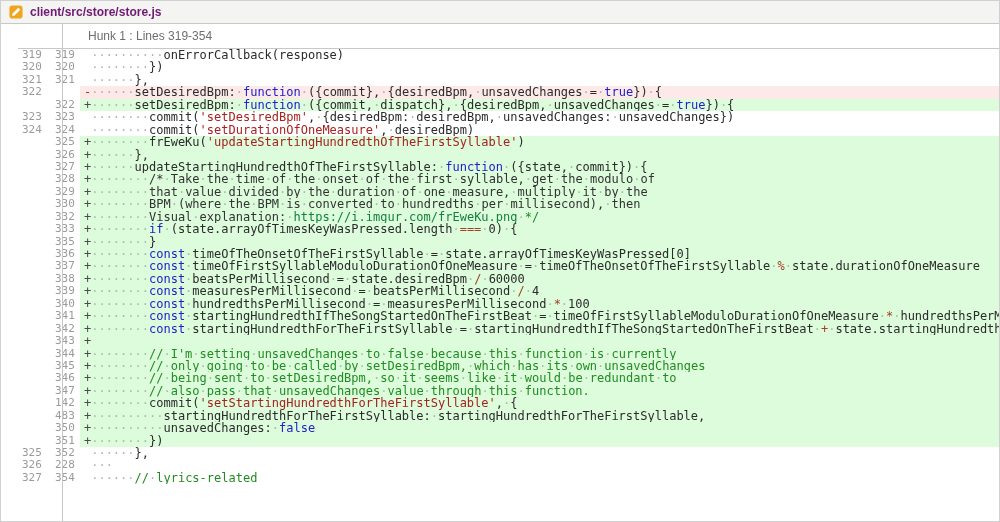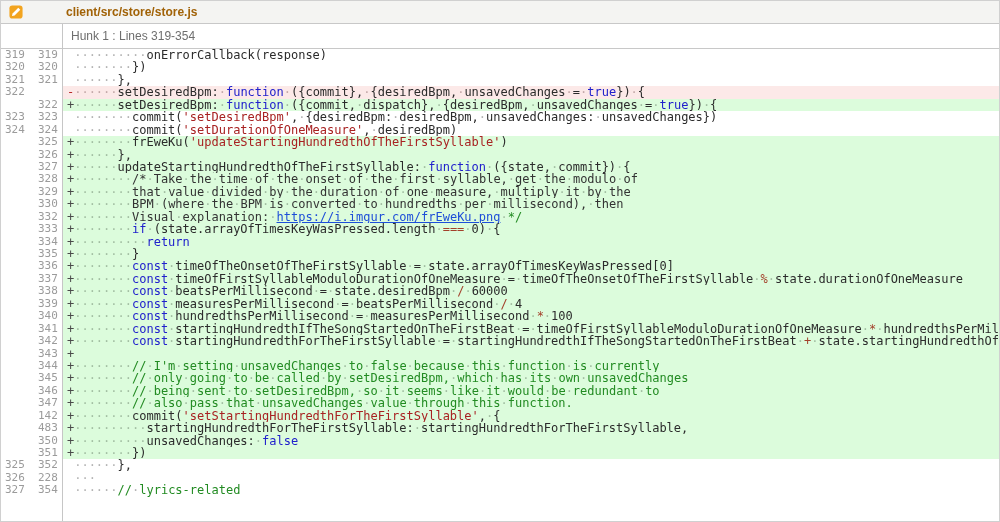--- a/index.html
+++ b/index.html
@@ -8,22 +8,22 @@
     width:1000px; height:522px; background:#fff;
     border:1px solid #d0d0d0; overflow:hidden;
   }
   .file-header {
     height:23px; background:#f4f4f2; border-bottom:1px solid #c8c8c8;
     display:flex; align-items:center; padding-left:8px;
   }
   .file-icon {
     width:14px; height:14px; margin-right:7px; flex:0 0 auto; display:block;
   }
-  .file-path { font-size:12px; font-weight:bold; color:#a16207;margin-left:36px; }
-  .diff-body { position:relative; height:499px; background:#fff; }
+  .file-path { font-size:12px; font-weight:bold; color:#701a75; }
+  .diff-body { position:relative; height:499px; background:#fff;padding-left:17px; }
   .diff-body::after {
     content:""; position:absolute; left:61px; top:0; bottom:0;
     width:1px; background:#c6c6c6;
   }
   .hunk-header {
     height:25px; border-bottom:1px solid #c8c8c8;
     display:flex; align-items:center; padding-left:70px;
     font-size:12px; color:#6e6e6e; background:#fff;
   }
   .rows { }
@@ -45,21 +45,21 @@
   .marker.add { color:#4a4a4a; }
   .ws { color:#b4b4b4; }
   .row.add .ws { color:#a3bfa3; }
   .row.del .ws { color:#c4a9a9; }
   .tok.pl  { color:#2b2b2b;text-align:center; }
   .tok.kw  { color:#2020cc; }
   .tok.str { color:#a82222; }
   .tok.cm  { color:#228b22; }
   .tok.cmb { color:#333333; }
   .tok.op  { color:#a3402a; }
-  .tok.url { color:#1d4ed8; text-decoration:underline; }
+  .tok.url { color:#15803d; }
 </style>
 </head>
 <body>
 
 <div class="wrap">
   <div class="file-header">
     <svg class="file-icon" viewBox="0 0 16 16">
       <rect x="0.5" y="0.5" width="15" height="15" rx="3.2" fill="#f2a41f"></rect>
       <path d="M10.6 3.1 L12.9 5.4 L6.4 11.9 L3.4 12.6 L4.1 9.6 Z" fill="#ffffff"></path>
     </svg>
@@ -78,21 +78,20 @@
         <div class="row context"><span class="gut old">323</span><span class="gut new">323</span><div class="code"><span class="marker context">&nbsp;</span><span class="ws">········</span><span class="tok pl">commit(</span><span class="tok str">'setDesiredBpm'</span><span class="tok pl">,<span class="ws">·</span>{desiredBpm:<span class="ws">·</span>desiredBpm,<span class="ws">·</span>unsavedChanges:<span class="ws">·</span>unsavedChanges})</span></div></div>
         <div class="row context"><span class="gut old">324</span><span class="gut new">324</span><div class="code"><span class="marker context">&nbsp;</span><span class="ws">········</span><span class="tok pl">commit(</span><span class="tok str">'setDurationOfOneMeasure'</span><span class="tok pl">,<span class="ws">·</span>desiredBpm)</span></div></div>
         <div class="row add"><span class="gut old"></span><span class="gut new">325</span><div class="code"><span class="marker add">+</span><span class="ws">········</span><span class="tok pl">frEweKu(</span><span class="tok str">'updateStartingHundredthOfTheFirstSyllable'</span><span class="tok pl">)</span></div></div>
         <div class="row add"><span class="gut old"></span><span class="gut new">326</span><div class="code"><span class="marker add">+</span><span class="ws">······</span><span class="tok pl">},</span></div></div>
         <div class="row add"><span class="gut old"></span><span class="gut new">327</span><div class="code"><span class="marker add">+</span><span class="ws">······</span><span class="tok pl">updateStartingHundredthOfTheFirstSyllable:<span class="ws">·</span></span><span class="tok kw">function</span><span class="tok pl"><span class="ws">·</span>({state,<span class="ws">·</span>commit})<span class="ws">·</span>{</span></div></div>
         <div class="row add"><span class="gut old"></span><span class="gut new">328</span><div class="code"><span class="marker add">+</span><span class="ws">········</span><span class="tok cmb">/*<span class="ws">·</span>Take<span class="ws">·</span>the<span class="ws">·</span>time<span class="ws">·</span>of<span class="ws">·</span>the<span class="ws">·</span>onset<span class="ws">·</span>of<span class="ws">·</span>the<span class="ws">·</span>first<span class="ws">·</span>syllable,<span class="ws">·</span>get<span class="ws">·</span>the<span class="ws">·</span>modulo<span class="ws">·</span>of</span></div></div>
         <div class="row add"><span class="gut old"></span><span class="gut new">329</span><div class="code"><span class="marker add">+</span><span class="ws">········</span><span class="tok cmb">that<span class="ws">·</span>value<span class="ws">·</span>divided<span class="ws">·</span>by<span class="ws">·</span>the<span class="ws">·</span>duration<span class="ws">·</span>of<span class="ws">·</span>one<span class="ws">·</span>measure,<span class="ws">·</span>multiply<span class="ws">·</span>it<span class="ws">·</span>by<span class="ws">·</span>the</span></div></div>
         <div class="row add"><span class="gut old"></span><span class="gut new">330</span><div class="code"><span class="marker add">+</span><span class="ws">········</span><span class="tok cmb">BPM<span class="ws">·</span>(where<span class="ws">·</span>the<span class="ws">·</span>BPM<span class="ws">·</span>is<span class="ws">·</span>converted<span class="ws">·</span>to<span class="ws">·</span>hundredths<span class="ws">·</span>per<span class="ws">·</span>millisecond),<span class="ws">·</span>then</span></div></div>
         <div class="row add"><span class="gut old"></span><span class="gut new">332</span><div class="code"><span class="marker add">+</span><span class="ws">········</span><span class="tok cmb">Visual<span class="ws">·</span>explanation:<span class="ws">·</span></span><span class="tok url">https://i.imgur.com/frEweKu.png</span><span class="tok cm"><span class="ws">·</span>*/</span></div></div>
         <div class="row add"><span class="gut old"></span><span class="gut new">333</span><div class="code"><span class="marker add">+</span><span class="ws">········</span><span class="tok kw">if</span><span class="tok pl"><span class="ws">·</span>(state.arrayOfTimesKeyWasPressed.length<span class="ws">·</span></span><span class="tok op">===</span><span class="tok pl"><span class="ws">·</span>0)<span class="ws">·</span>{</span></div></div>
-        <div class="row add"><span class="gut old"></span><span class="gut new">334</span><div class="code"><span class="marker add">+</span><span class="ws">··········</span><span class="tok kw">return</span></div></div>
         <div class="row add"><span class="gut old"></span><span class="gut new">335</span><div class="code"><span class="marker add">+</span><span class="ws">········</span><span class="tok pl">}</span></div></div>
         <div class="row add"><span class="gut old"></span><span class="gut new">336</span><div class="code"><span class="marker add">+</span><span class="ws">········</span><span class="tok kw">const</span><span class="tok pl"><span class="ws">·</span>timeOfTheOnsetOfTheFirstSyllable<span class="ws">·</span>=<span class="ws">·</span>state.arrayOfTimesKeyWasPressed[0]</span></div></div>
         <div class="row add"><span class="gut old"></span><span class="gut new">337</span><div class="code"><span class="marker add">+</span><span class="ws">········</span><span class="tok kw">const</span><span class="tok pl"><span class="ws">·</span>timeOfFirstSyllableModuloDurationOfOneMeasure<span class="ws">·</span>=<span class="ws">·</span>timeOfTheOnsetOfTheFirstSyllable<span class="ws">·</span></span><span class="tok op">%</span><span class="tok pl"><span class="ws">·</span>state.durationOfOneMeasure</span></div></div>
         <div class="row add"><span class="gut old"></span><span class="gut new">338</span><div class="code"><span class="marker add">+</span><span class="ws">········</span><span class="tok kw">const</span><span class="tok pl"><span class="ws">·</span>beatsPerMillisecond<span class="ws">·</span>=<span class="ws">·</span>state.desiredBpm<span class="ws">·</span></span><span class="tok op">/</span><span class="tok pl"><span class="ws">·</span>60000</span></div></div>
         <div class="row add"><span class="gut old"></span><span class="gut new">339</span><div class="code"><span class="marker add">+</span><span class="ws">········</span><span class="tok kw">const</span><span class="tok pl"><span class="ws">·</span>measuresPerMillisecond<span class="ws">·</span>=<span class="ws">·</span>beatsPerMillisecond<span class="ws">·</span></span><span class="tok op">/</span><span class="tok pl"><span class="ws">·</span>4</span></div></div>
         <div class="row add"><span class="gut old"></span><span class="gut new">340</span><div class="code"><span class="marker add">+</span><span class="ws">········</span><span class="tok kw">const</span><span class="tok pl"><span class="ws">·</span>hundredthsPerMillisecond<span class="ws">·</span>=<span class="ws">·</span>measuresPerMillisecond<span class="ws">·</span></span><span class="tok op">*</span><span class="tok pl"><span class="ws">·</span>100</span></div></div>
         <div class="row add"><span class="gut old"></span><span class="gut new">341</span><div class="code"><span class="marker add">+</span><span class="ws">········</span><span class="tok kw">const</span><span class="tok pl"><span class="ws">·</span>startingHundredthIfTheSongStartedOnTheFirstBeat<span class="ws">·</span>=<span class="ws">·</span>timeOfFirstSyllableModuloDurationOfOneMeasure<span class="ws">·</span></span><span class="tok op">*</span><span class="tok pl"><span class="ws">·</span>hundredthsPerMillisecond</span></div></div>
         <div class="row add"><span class="gut old"></span><span class="gut new">342</span><div class="code"><span class="marker add">+</span><span class="ws">········</span><span class="tok kw">const</span><span class="tok pl"><span class="ws">·</span>startingHundredthForTheFirstSyllable<span class="ws">·</span>=<span class="ws">·</span>startingHundredthIfTheSongStartedOnTheFirstBeat<span class="ws">·</span></span><span class="tok op">+</span><span class="tok pl"><span class="ws">·</span>state.startingHundredthOfTheAudio</span></div></div>
         <div class="row add"><span class="gut old"></span><span class="gut new">343</span><div class="code"><span class="marker add">+</span></div></div>
         <div class="row add"><span class="gut old"></span><span class="gut new">344</span><div class="code"><span class="marker add">+</span><span class="ws">········</span><span class="tok cm">//<span class="ws">·</span>I'm<span class="ws">·</span>setting<span class="ws">·</span>unsavedChanges<span class="ws">·</span>to<span class="ws">·</span>false<span class="ws">·</span>because<span class="ws">·</span>this<span class="ws">·</span>function<span class="ws">·</span>is<span class="ws">·</span>currently</span></div></div>

